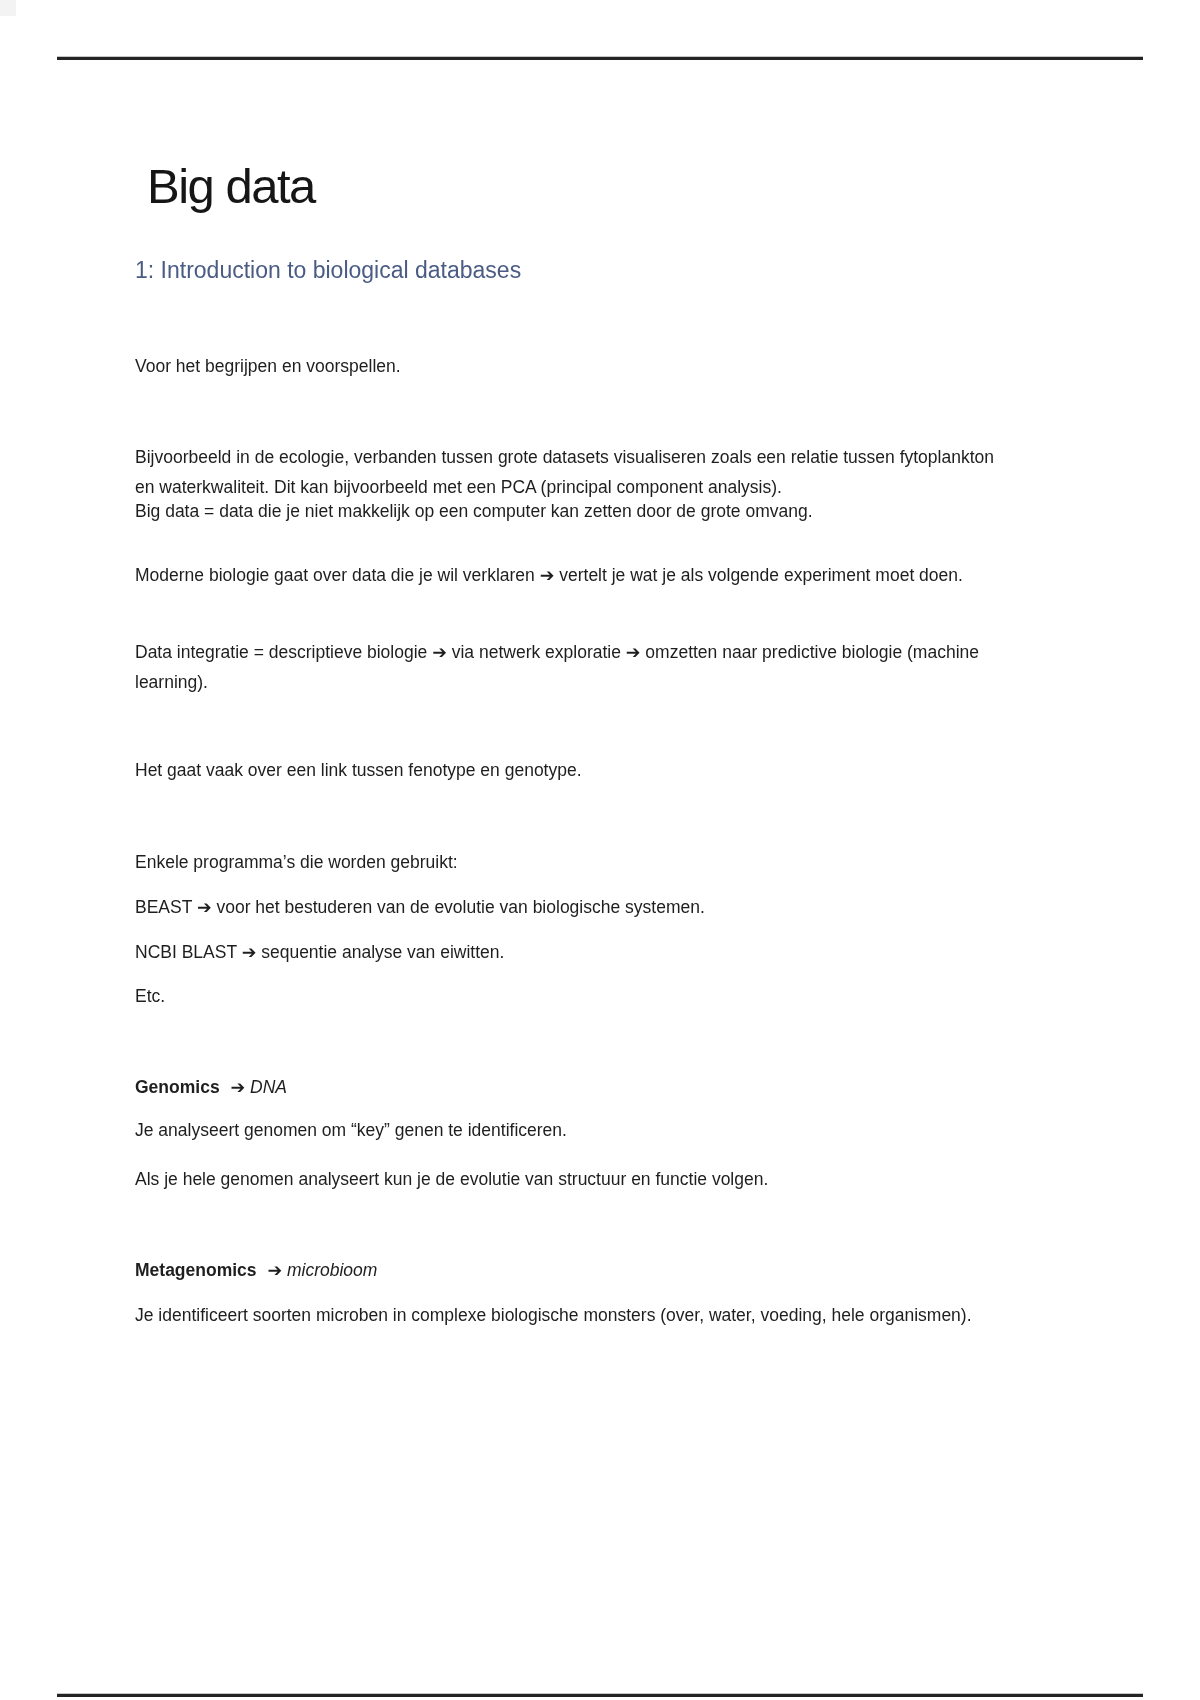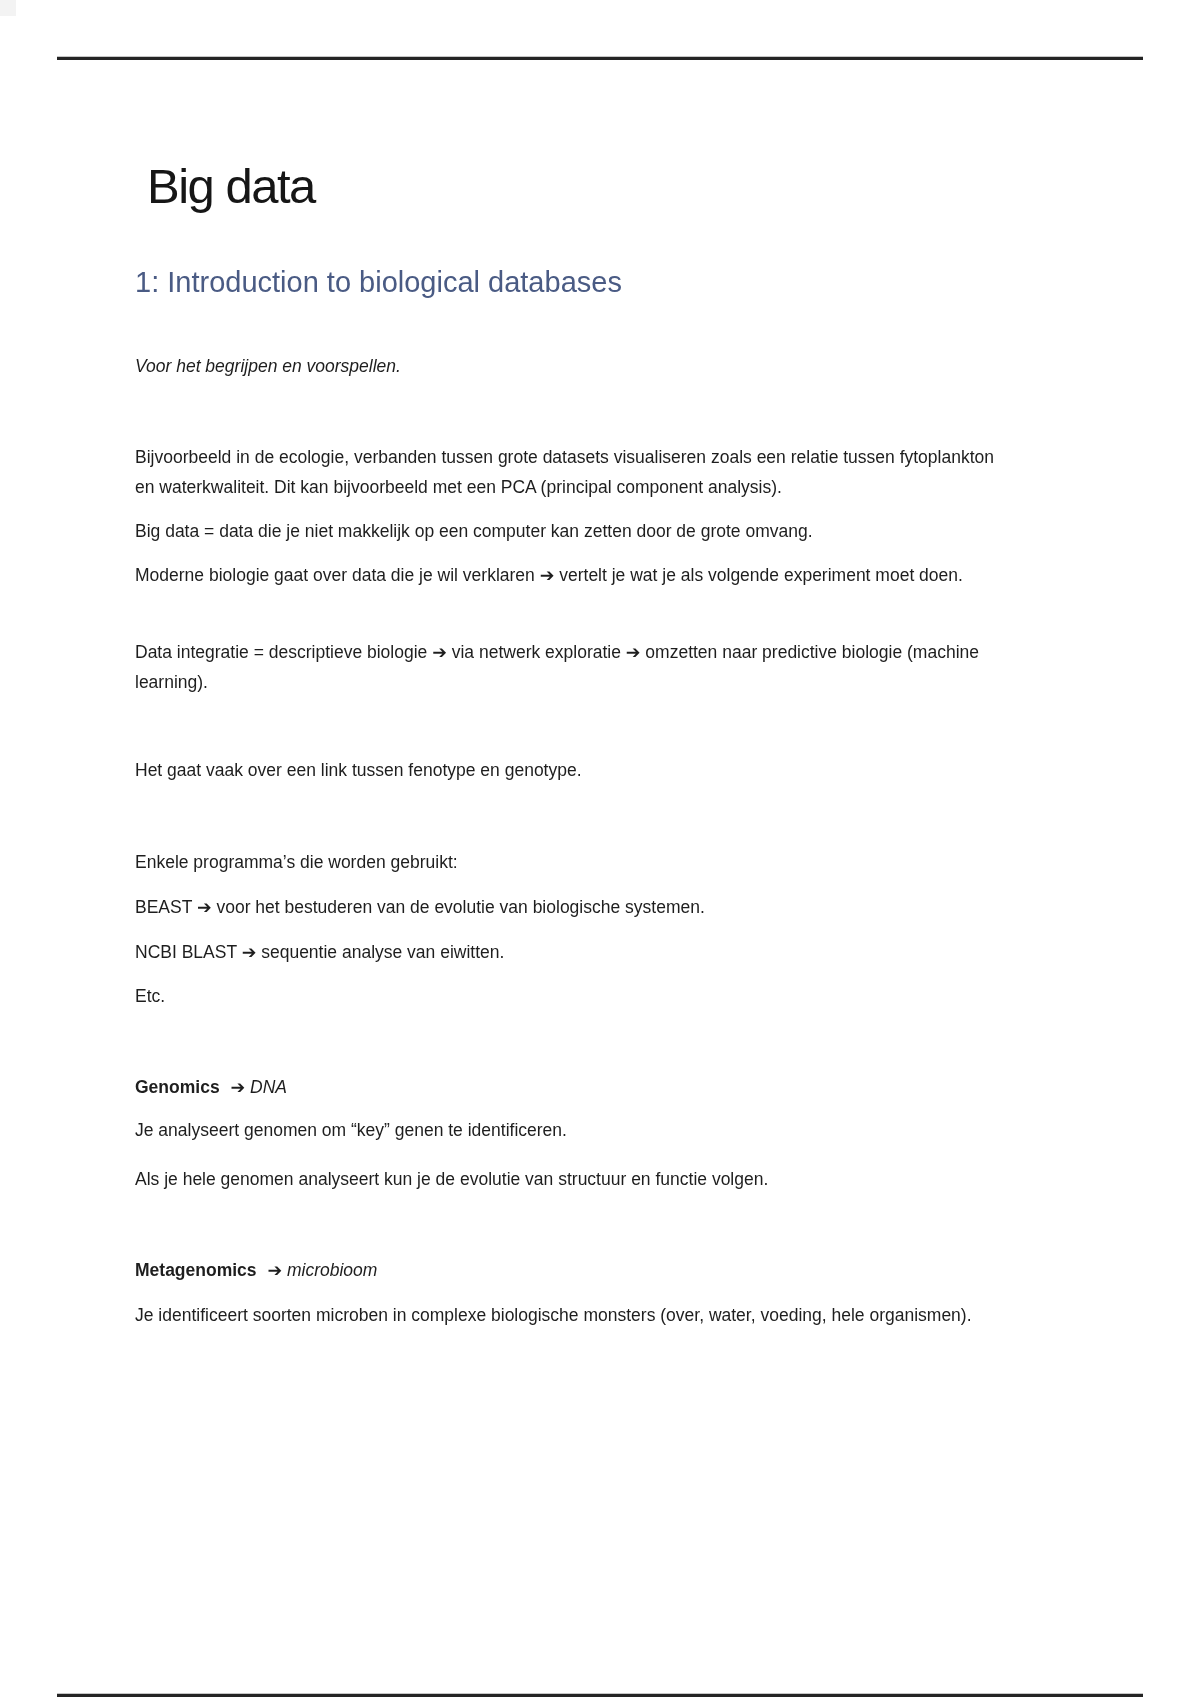--- a/index.html
+++ b/index.html
@@ -40,57 +40,57 @@
     margin: 12px;
     font-size: 49px;
     font-weight: 400;
     letter-spacing: -1.5px;
     line-height: 58px;
     color: #161616;
   }
   .section-heading {
     position: absolute;
     left: 135px;
-    top: 264px;
+    top: 252px;
     margin: 0;
-    font-size: 29px;
+    font-size: 23px;
     font-weight: 400;
     line-height: 36px;
     color: #4a5b84;
   }
   .body {
     position: absolute;
     left: 135px;
     width: 880px;
     margin: 0;
     font-size: 17.5px;
     line-height: 30px;
     color: #1e1e1e;
   }
-  .italic { font-style: italic; }
+  .italic { }
   .term strong { font-weight: 700; }
   .term .def { margin-left: 6px; font-style: italic; }
 </style>
 </head>
 <body>
 
 <div class="page">
 
   <div class="corner-artifact"></div>
   <div class="rule rule-top"></div>
 
   <h1 class="doc-title">Big data</h1>
 
   <h2 class="section-heading">1: Introduction to biological databases</h2>
 
   <p class="body italic" style="top:351px">Voor het begrijpen en voorspellen.</p>
 
   <p class="body" style="top:442px">Bijvoorbeeld in de ecologie, verbanden tussen grote datasets visualiseren zoals een relatie tussen fytoplankton en waterkwaliteit. Dit kan bijvoorbeeld met een PCA (principal component analysis).</p>
 
-  <p class="body" style="top:516px">Big data = data die je niet makkelijk op een computer kan zetten door de grote omvang.</p>
+  <p class="body" style="top:496px">Big data = data die je niet makkelijk op een computer kan zetten door de grote omvang.</p>
 
   <p class="body" style="top:560px">Moderne biologie gaat over data die je wil verklaren ➔ vertelt je wat je als volgende experiment moet doen.</p>
 
   <p class="body" style="top:637px">Data integratie = descriptieve biologie ➔ via netwerk exploratie ➔ omzetten naar predictive biologie (machine learning).</p>
 
 
   <p class="body" style="top:755px">Het gaat vaak over een link tussen fenotype en genotype.</p>
 
   <p class="body" style="top:847px">Enkele programma’s die worden gebruikt:</p>
 

